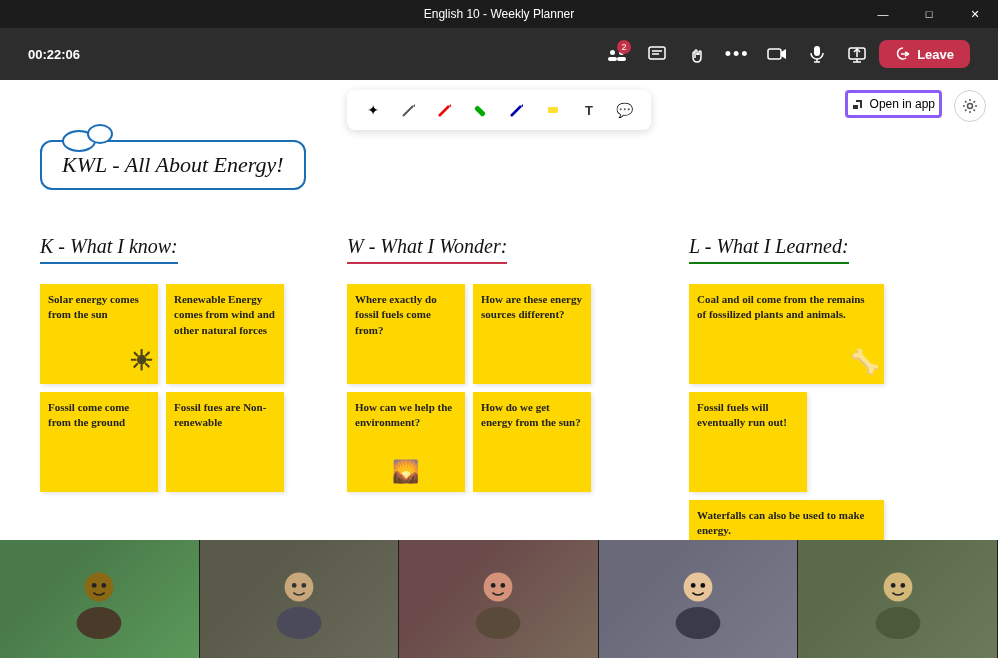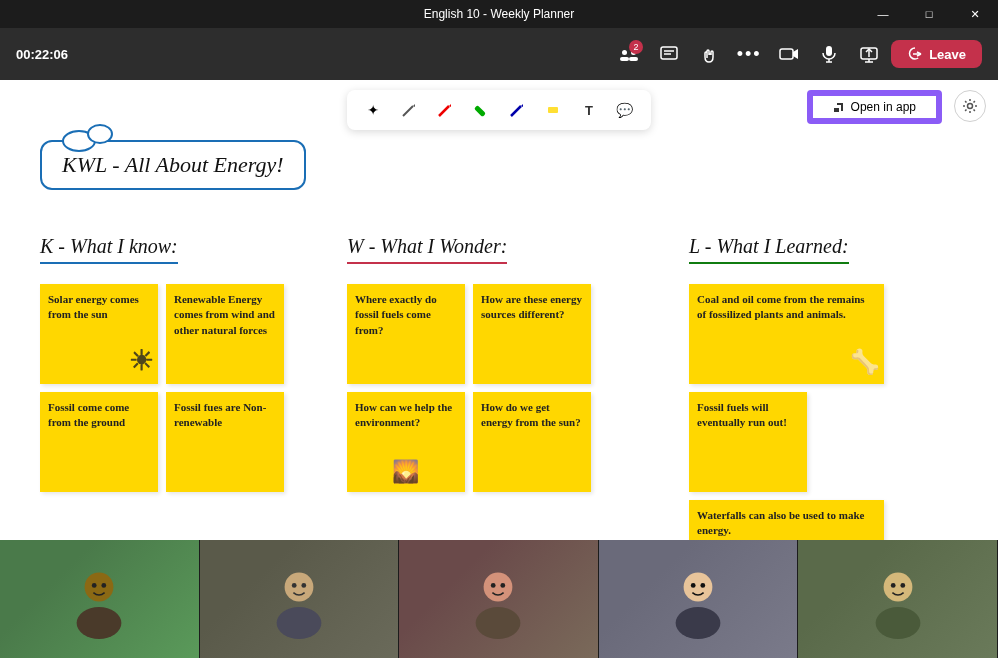--- a/index.html
+++ b/index.html
@@ -36,21 +36,21 @@
       background: transparent;
       border: none;
     }
 
     
     .teams-toolbar {
       background: #2d2d2d;
       height: 52px;
       display: flex;
       align-items: center;
-      padding: 0 16px;
+      padding: 0 28px;
       justify-content: space-between;
     }
     .teams-time {
       color: #ffffff;
       font-size: 13px;
       font-weight: 600;
     }
     .teams-controls {
       display: flex;
       align-items: center;
@@ -131,23 +131,23 @@
       border-radius: 4px;
       font-size: 14px;
     }
 
     
     .open-in-app {
       position: absolute;
       top: 10px;
       right: 56px;
       background: #ffffff;
-      border: 6px solid #8b5cf6;
+      border: 3px solid #8b5cf6;
       border-radius: 4px;
-      padding: 4px 20px;
+      padding: 4px 4px;
       font-size: 12px;
       cursor: pointer;
       display: flex;
       align-items: center;
       gap: 6px;
       z-index: 10;
     }
     .settings-btn {
       position: absolute;
       top: 10px;

